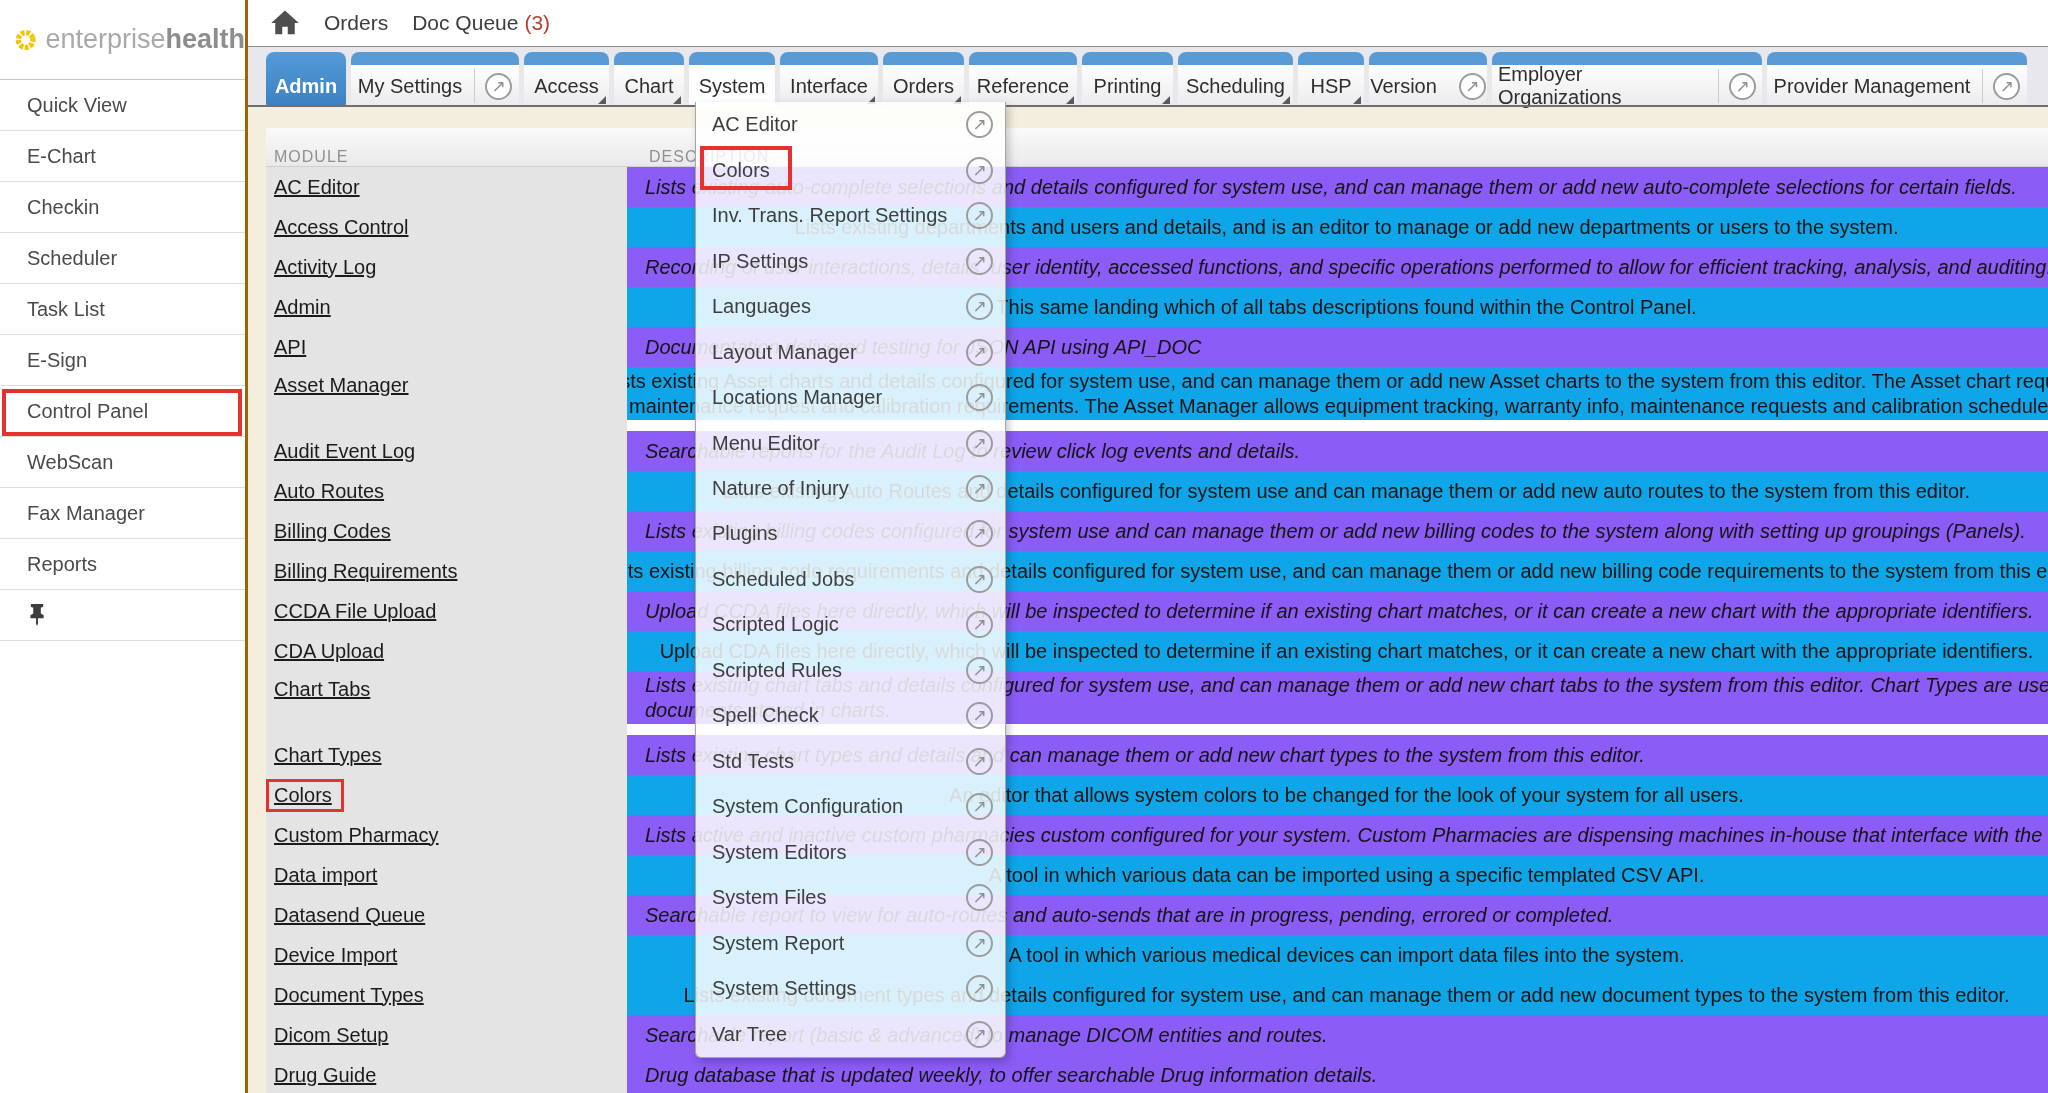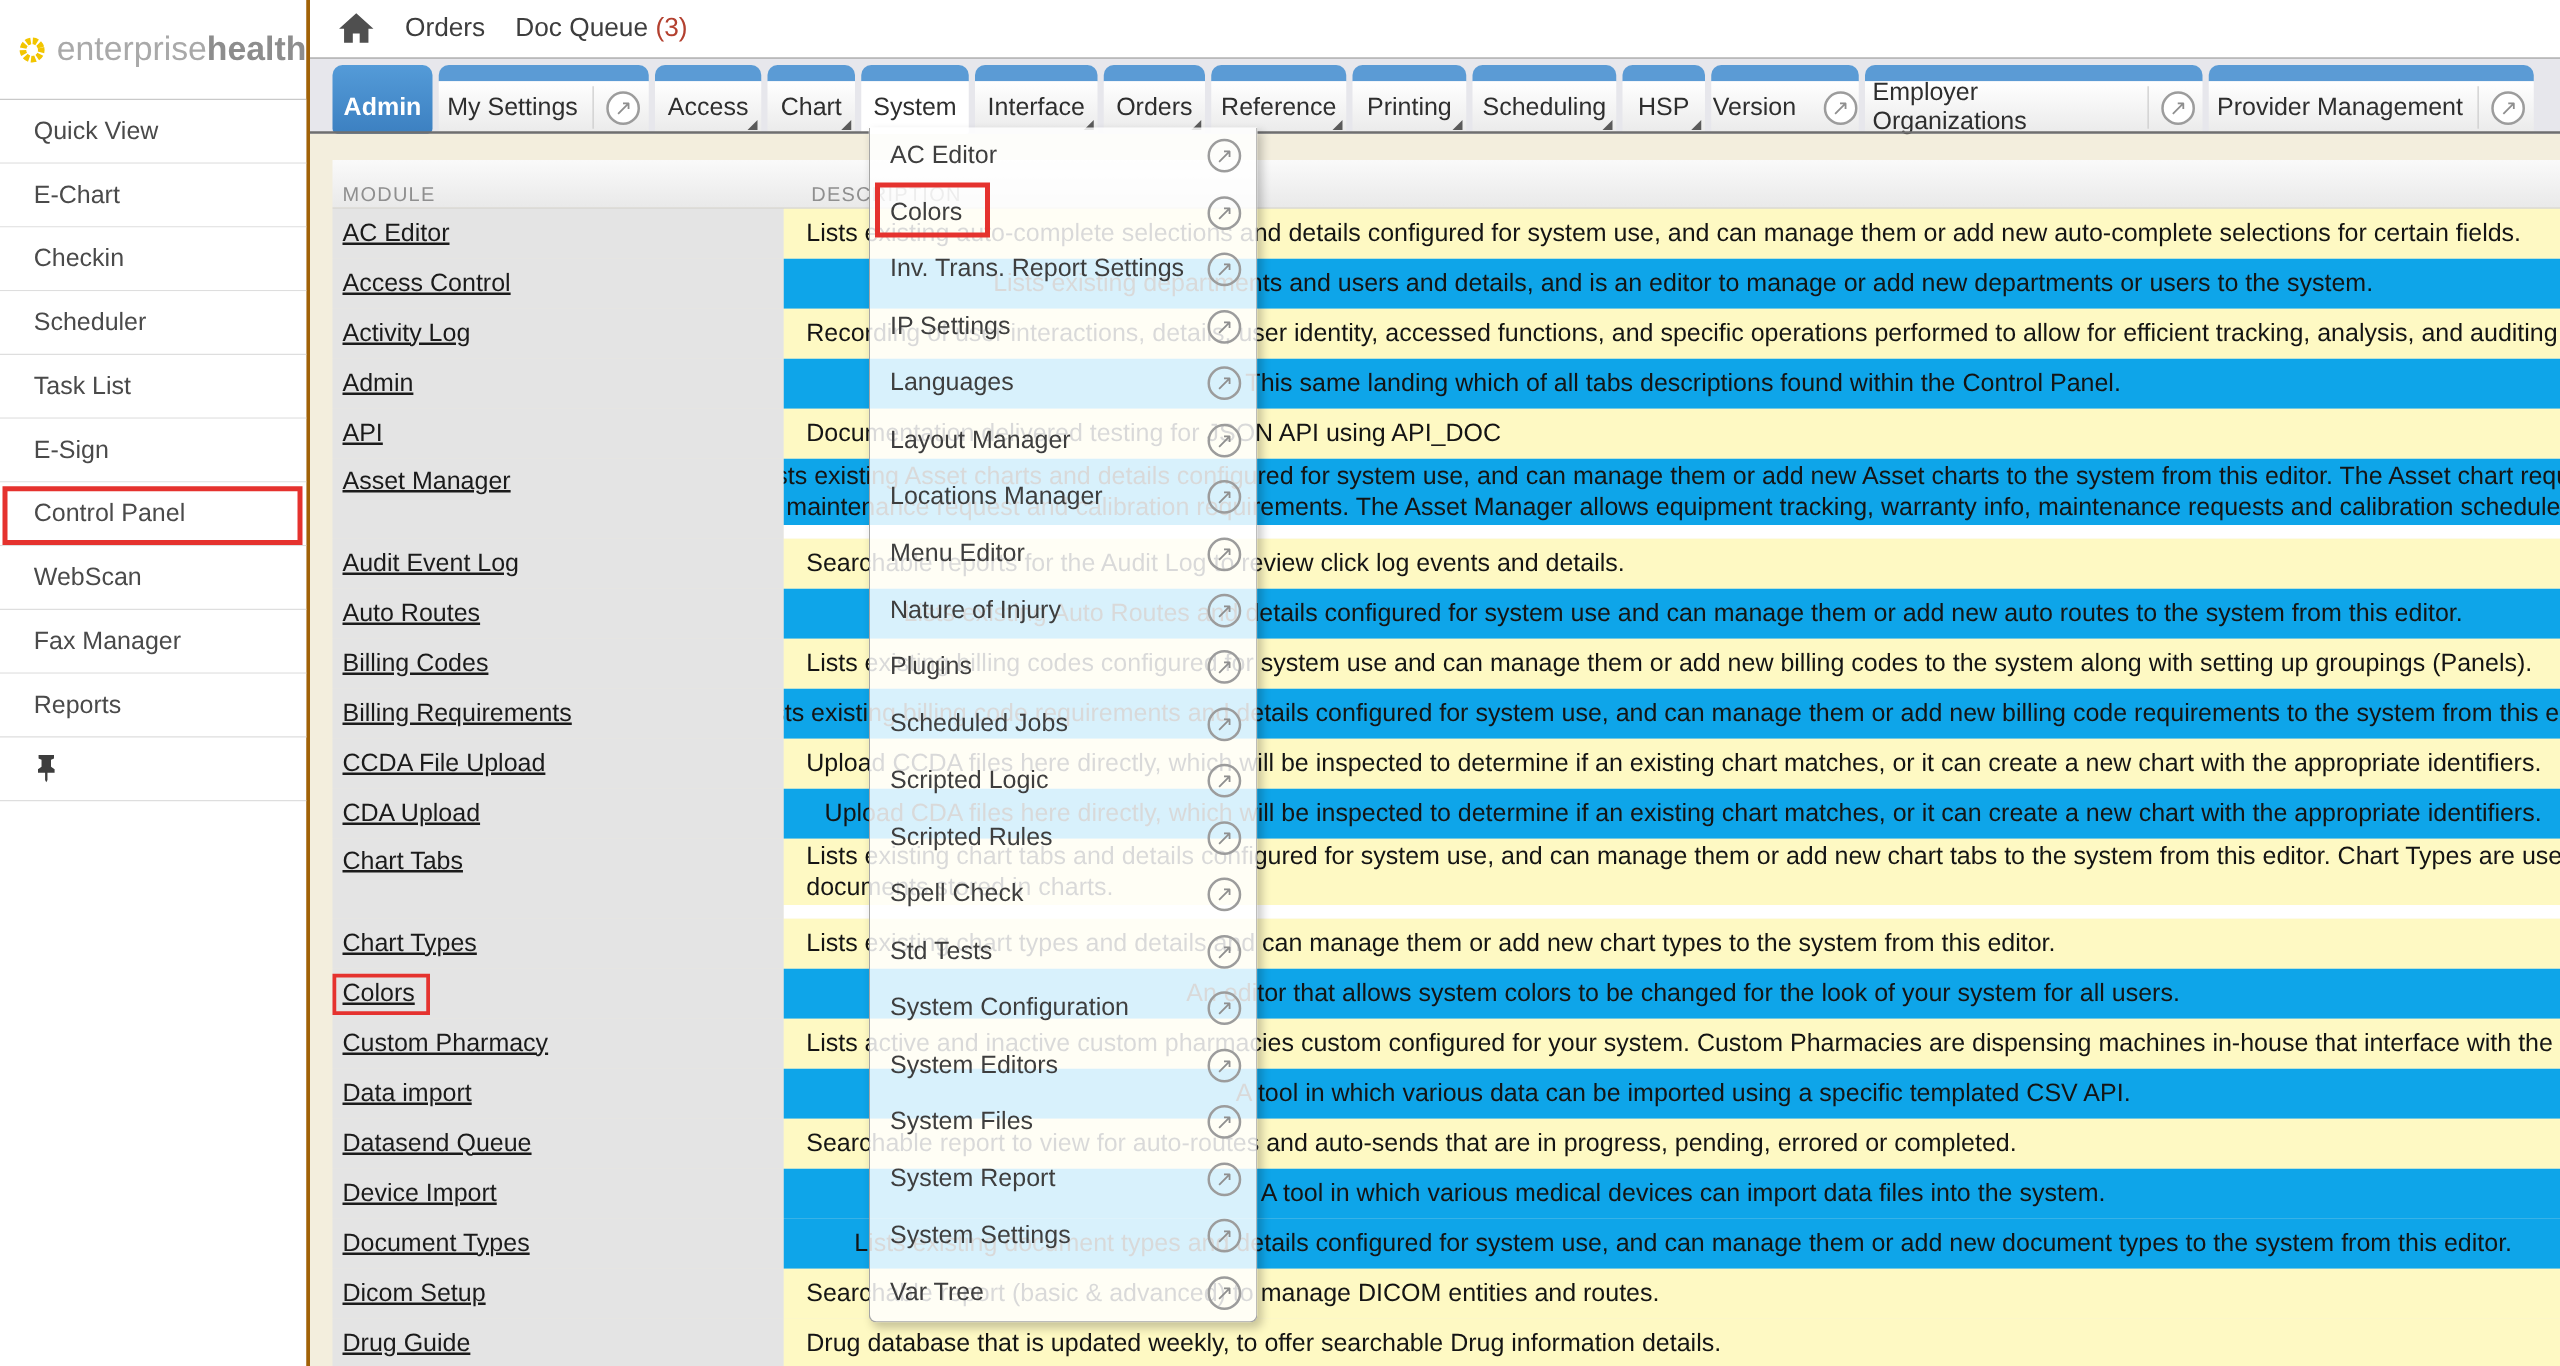--- a/index.html
+++ b/index.html
@@ -62,21 +62,21 @@
   .trow.tall { height:53px; }
   .trow.gaprow { height:11px; }
   .cream-cell { width:18px; background:#f3eedd; flex:0 0 auto; }
   .mod-cell { width:361px; background:#e4e4e4; flex:0 0 auto; display:flex; align-items:center; padding-left:8px; }
   .trow.tall .mod-cell { align-items:flex-start; padding-top:7px; }
   .trow.gaprow .mod-cell { background:#e4e4e4; }
   .mod-link { font-size:20px; color:#1b1b1b; text-decoration:underline; cursor:pointer; white-space:nowrap; }
   .desc-cell { flex:1; padding-left:18px; font-size:20px; color:#141414; overflow:hidden;
                display:flex; flex-direction:column; justify-content:center; }
   .desc-line { white-space:nowrap; line-height:25px; }
-  .bg-a { background:#fef9c3; } .bg-b { background:#0ea5e9;align-items:center; } .bg-gap { background:#ffffff; }
+  .bg-a { background:#8b5cf6;font-style:italic; } .bg-b { background:#0ea5e9;align-items:center; } .bg-gap { background:#ffffff; }
 
   
   .dropdown { position:absolute; left:695px; top:102px; width:311px; height:956px;
               background:rgba(255,255,255,0.84); border:1px solid #a6a6a6; border-top:none;
               border-radius:0 0 6px 6px; box-shadow:3px 4px 8px rgba(0,0,0,0.22);
               z-index:50; display:flex; flex-direction:column; }
   .menu-item { flex:1; display:flex; align-items:center; padding:0 12px 0 16px; cursor:pointer; }
   .menu-label { font-size:20px; color:#3e3e3e; flex:1; white-space:nowrap; }
 
   

